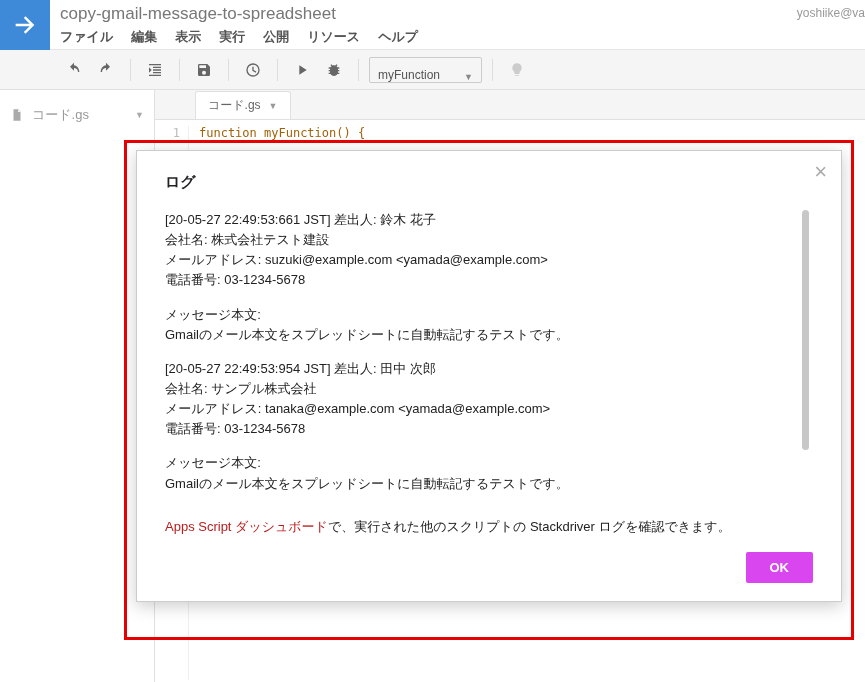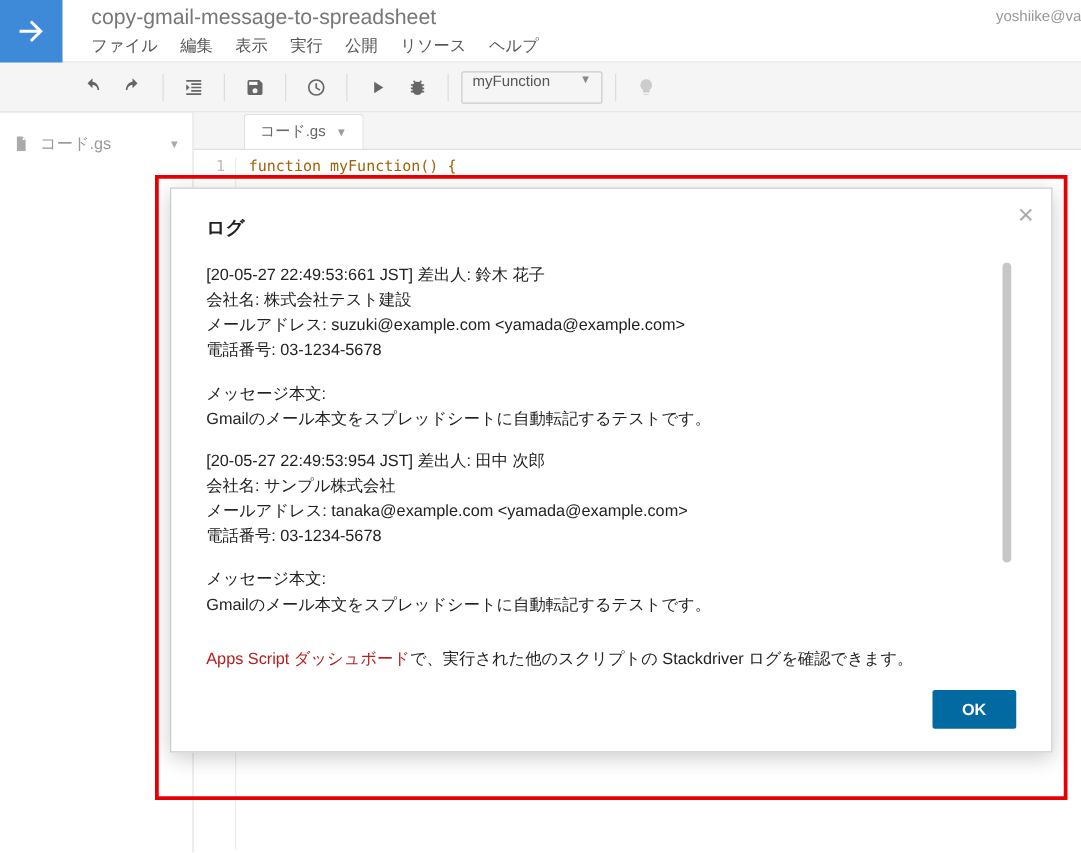--- a/index.html
+++ b/index.html
@@ -1,31 +1,31 @@
 <!DOCTYPE html>
 <html><head>
 <meta charset="utf-8">
 <style>
 * { margin: 0; padding: 0; box-sizing: border-box; }
 body { font-family: Arial, "Hiragino Sans", "Meiryo", sans-serif; font-size: 13px; color: #444; background: #fff; width: 865px; height: 682px; overflow: hidden; position: relative; }
 
 .header { display: flex; align-items: center; height: 50px; background: #fff; border-bottom: 1px solid #e5e5e5; position: relative; }
 .arrow-box { width: 50px; height: 50px; background: #3f8ad8; display: flex; align-items: center; justify-content: center; }
 .arrow-box svg { width: 28px; height: 28px; fill: #fff; }
-.title-area { padding-left: 23px; }
+.title-area { padding-left: 10px; }
 .project-title { font-size: 17px; color: #777; margin-bottom: 4px; }
 .menubar { display: flex; gap: 18px; font-size: 13px; color: #555; }
-.menubar span { cursor: pointer; }
+.menubar span { cursor: pointer; font-weight: bold; }
 .user-email { position: absolute; right: 0; top: 6px; font-size: 12px; color: #999; }
 
 .toolbar { height: 40px; background: #f5f5f5; border-bottom: 1px solid #e0e0e0; display: flex; align-items: center; padding-left: 60px; gap: 4px; }
 .toolbar .tbtn { width: 28px; height: 28px; display: flex; align-items: center; justify-content: center; color: #666; cursor: pointer; border-radius: 2px; }
 .toolbar .sep { width: 1px; height: 22px; background: #ddd; margin: 0 6px; }
 .toolbar svg { width: 16px; height: 16px; fill: #666; }
-.fn-select { display: flex; align-items: flex-start; border: 1px solid #ccc; border-radius: 2px; height: 26px; padding: 0 8px; font-size: 12px; color: #555; cursor: pointer; gap: 24px; background: #f5f5f5; }
+.fn-select { display: flex; align-items: flex-end; border: 1px solid #ccc; border-radius: 2px; height: 26px; padding: 0 8px; font-size: 12px; color: #555; cursor: pointer; gap: 24px; background: #f5f5f5; }
 .fn-select .caret { font-size: 9px; color: #888; }
 
 .main { display: flex; height: calc(100% - 90px); }
 .sidebar { width: 155px; border-right: 1px solid #e0e0e0; padding-top: 10px; }
 .sidebar-item { display: flex; align-items: center; padding: 6px 10px; color: #999; font-size: 13px; cursor: pointer; }
 .sidebar-item svg { width: 14px; height: 14px; fill: #aaa; margin-right: 8px; }
 .sidebar-item .caret { margin-left: auto; font-size: 9px; color: #aaa; }
 .editor-area { flex: 1; position: relative; }
 .tab-bar { height: 30px; background: #f5f5f5; border-bottom: 1px solid #e0e0e0; display: flex; align-items: flex-end; padding-left: 40px; }
 .tab { background: #fff; border: 1px solid #e0e0e0; border-bottom: none; padding: 5px 12px; font-size: 12px; color: #666; display: flex; align-items: center; gap: 8px; border-radius: 3px 3px 0 0; }
@@ -39,21 +39,21 @@
 .dialog-highlight { position: absolute; border: 3px solid #e60000; top: 140px; left: 124px; width: 730px; height: 500px; pointer-events: none; z-index: 50; }
 .dialog { position: absolute; top: 150px; left: 136px; width: 706px; background: #fff; border: 1px solid #ccc; box-shadow: 0 4px 16px rgba(0,0,0,.2); padding: 22px 28px 18px 28px; z-index: 40; }
 .dialog-close { position: absolute; top: 10px; right: 14px; font-size: 22px; color: #aaa; cursor: pointer; line-height: 1; }
 .dialog-title { font-size: 15px; color: #202124; margin-bottom: 18px; font-weight: bold; }
 .log-body { font-size: 13px; line-height: 1.55; color: #222; max-height: 320px; overflow-y: auto; position: relative; }
 .log-para { margin-bottom: 14px; white-space: pre-line; }
 .log-scrollbar { position: absolute; right: 4px; top: 0; width: 7px; height: 240px; background: #c7c7c7; border-radius: 4px; }
 .dialog-footnote { font-size: 13px; color: #222; margin-top: 10px; }
 .dialog-footnote a { color: #b91c1c; text-decoration: none; cursor: pointer; }
 .dialog-actions { display: flex; justify-content: flex-end; margin-top: 16px; }
-.ok-btn { background: #0369a1; color: #fff; border: none; padding: 8px 24px; font-size: 13px; font-weight: bold; border-radius: 2px; cursor: pointer; }
+.ok-btn { background: #d946ef; color: #fff; border: none; padding: 8px 24px; font-size: 13px; font-weight: bold; border-radius: 2px; cursor: pointer; }
 </style>
 </head>
 <body>
 
 <div class="header">
   <div class="arrow-box">
     <svg viewBox="0 0 24 24">
         <path d="M4 11h12l-5-5 1.4-1.4L20 12l-7.6 7.4L11 18l5-5H4z"></path>
       </svg>
   </div>

